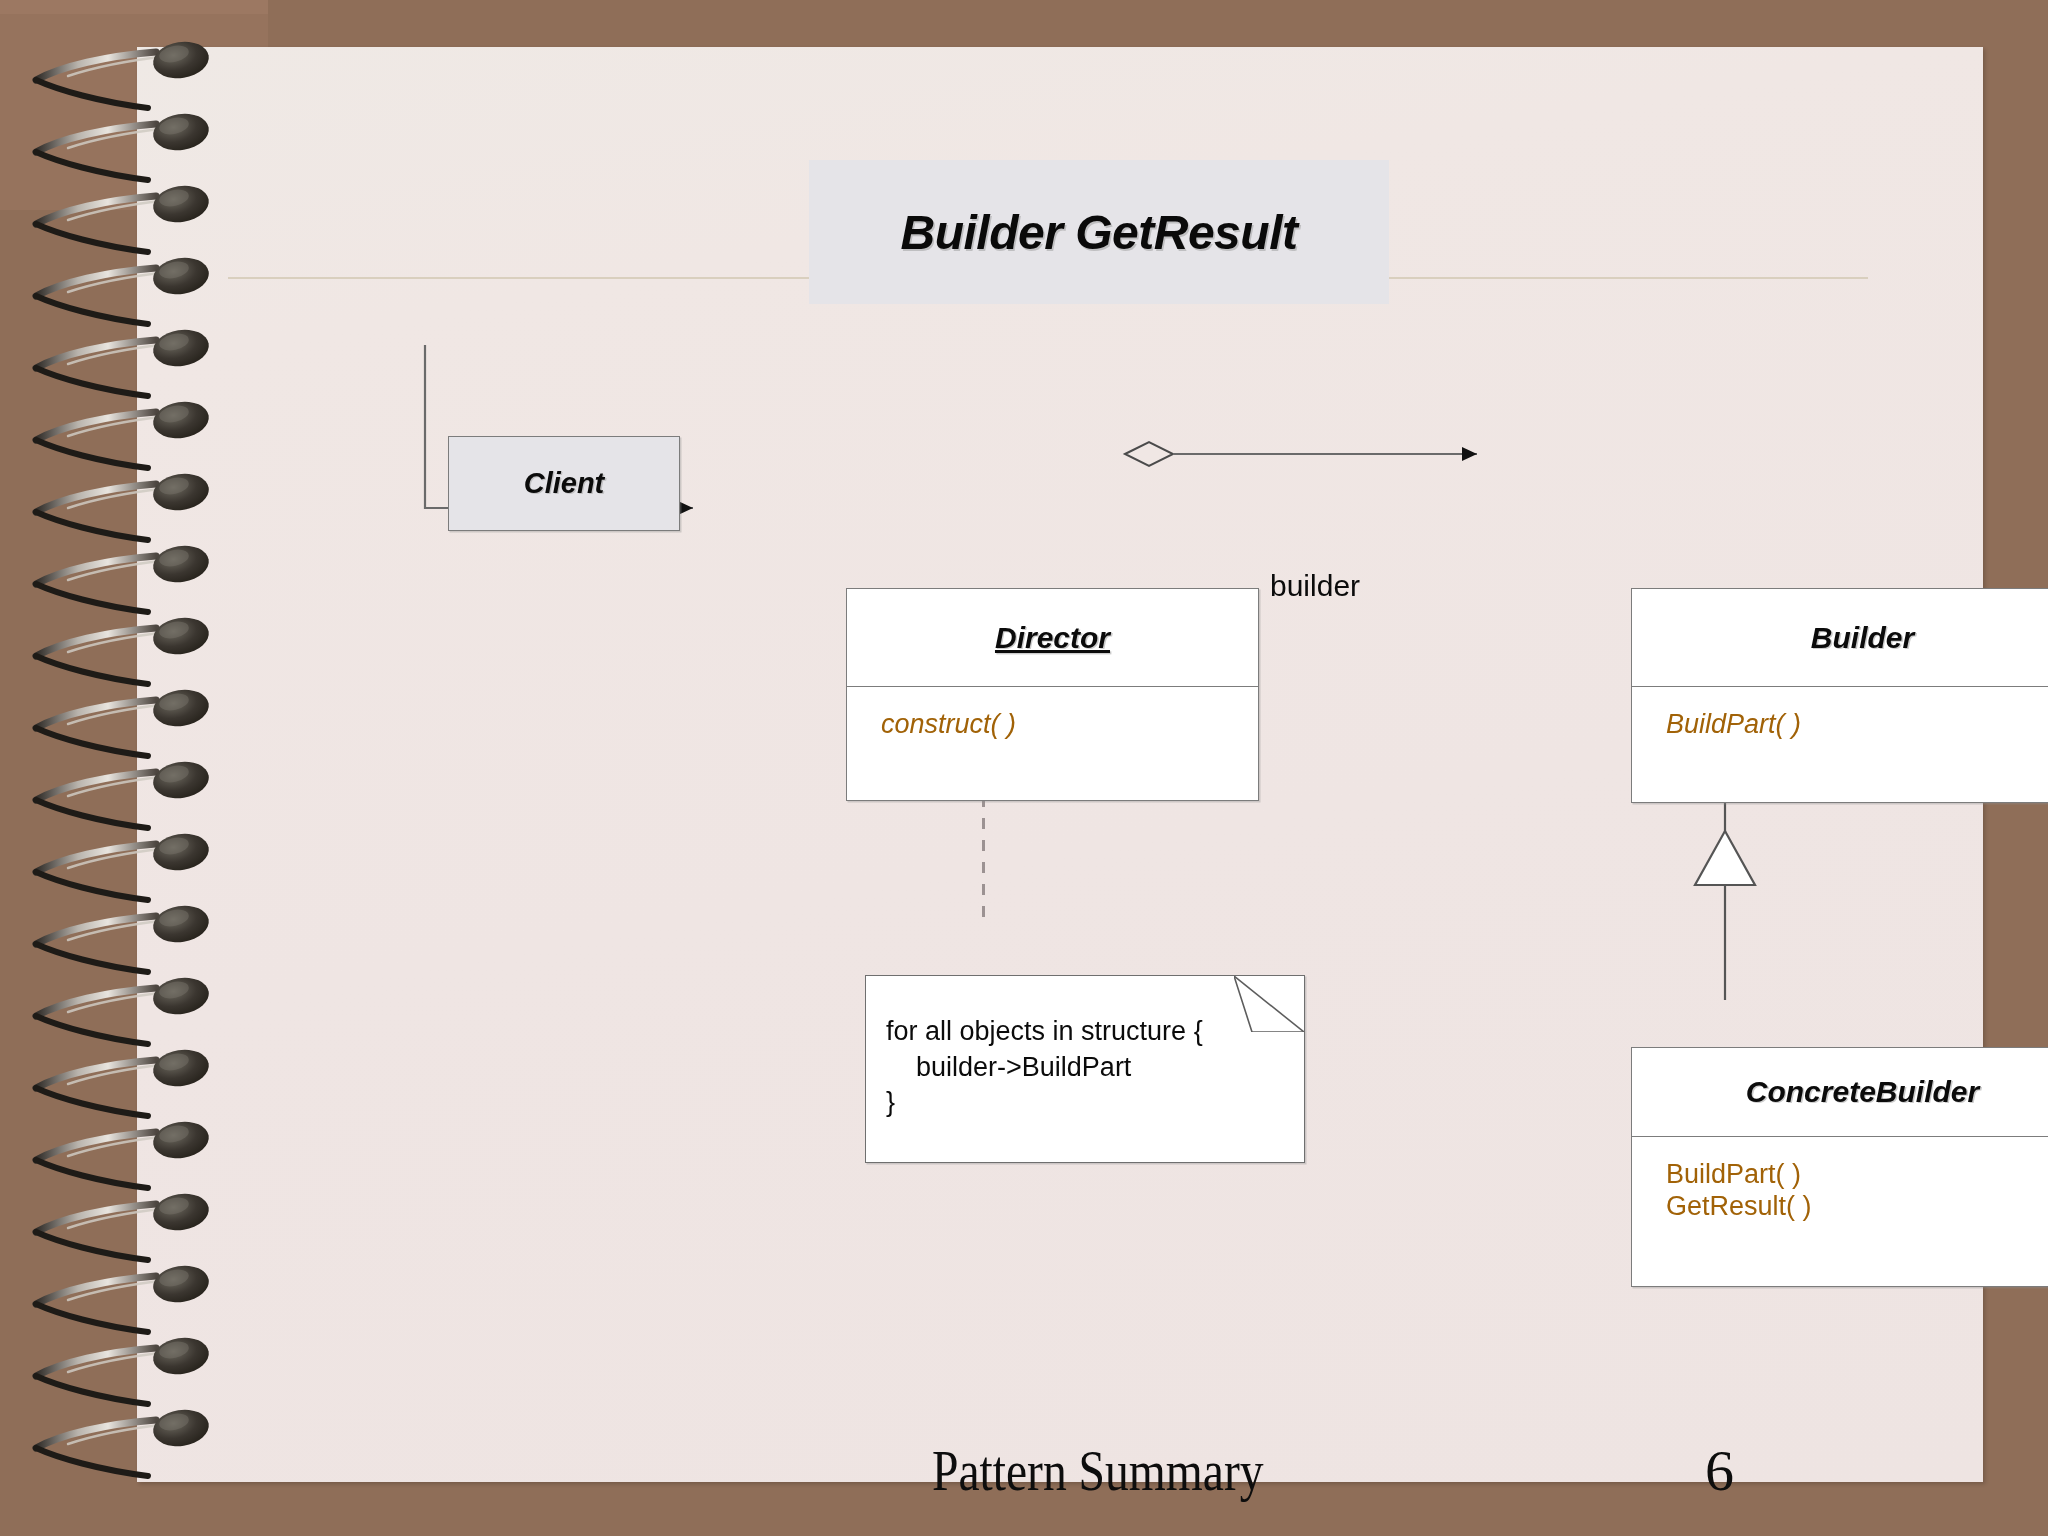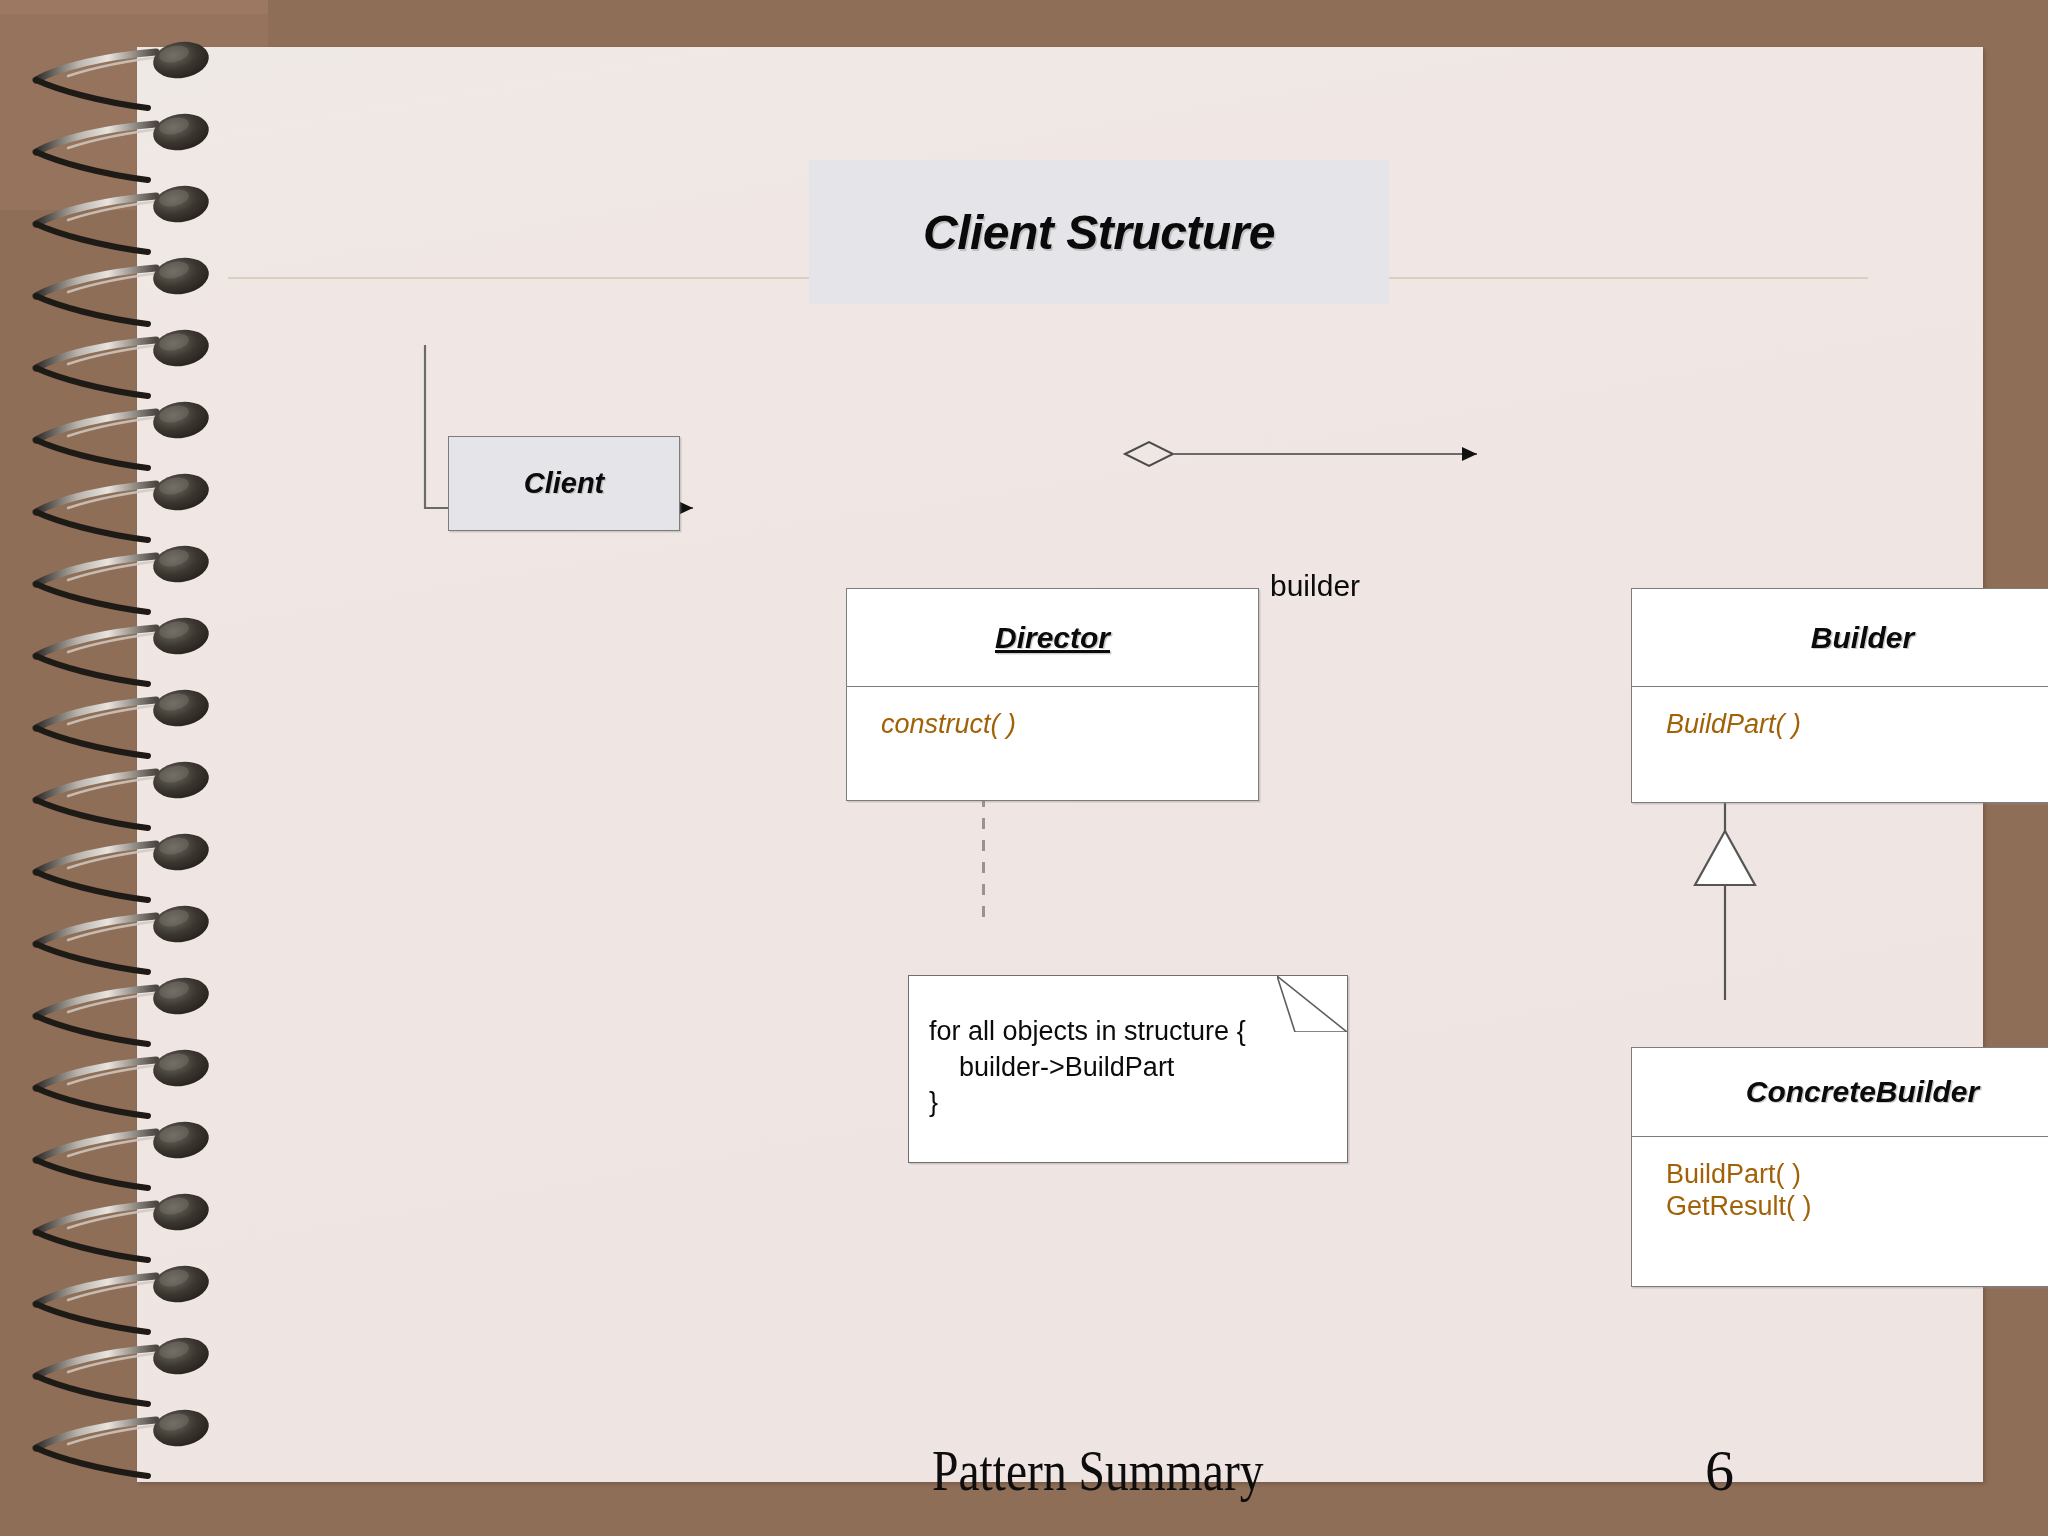--- a/index.html
+++ b/index.html
@@ -131,21 +131,21 @@
   #box-builder .uml-ops { height: 116px; }
 
   
   #box-concrete { left: 1494px; top: 1000px; width: 463px; height: 240px; }
   #box-concrete .uml-title { width: 100%; height: 88px; }
   #box-concrete .uml-ops { height: 150px; }
 
   
   #note-box {
     position: absolute;
-    left: 771px; top: 928px;
+    left: 728px; top: 928px;
     width: 440px; height: 188px;
     background: #ffffff;
     border: 1px solid #6f6f6f;
     box-sizing: border-box;
     box-shadow: 1.5px 1.5px 0 rgba(140,140,140,0.35);
   }
   #note-text {
     position: absolute;
     left: 20px; top: 38px;
     font-size: 27px;
@@ -210,21 +210,21 @@
 <div id="slide">
 
   <div class="bg-patch"></div>
   <div class="bg-patch2"></div>
 
   <div id="page">
 
     <div class="header-rule"></div>
 
     <div class="title-block">
-      <span class="title-text">Client Structure</span>
+      <span class="title-text">Builder GetResult</span>
     </div>
 
     <svg class="connector-svg" viewBox="0 0 1846 1435" xmlns="http://www.w3.org/2000/svg">
       <defs>
         <marker id="solidArrow" markerWidth="16" markerHeight="14" refX="15" refY="7" orient="auto" markerUnits="userSpaceOnUse">
           <path d="M0,0 L15,7 L0,14 z" fill="#111111"></path>
         </marker>
       </defs>
 
       <g>

